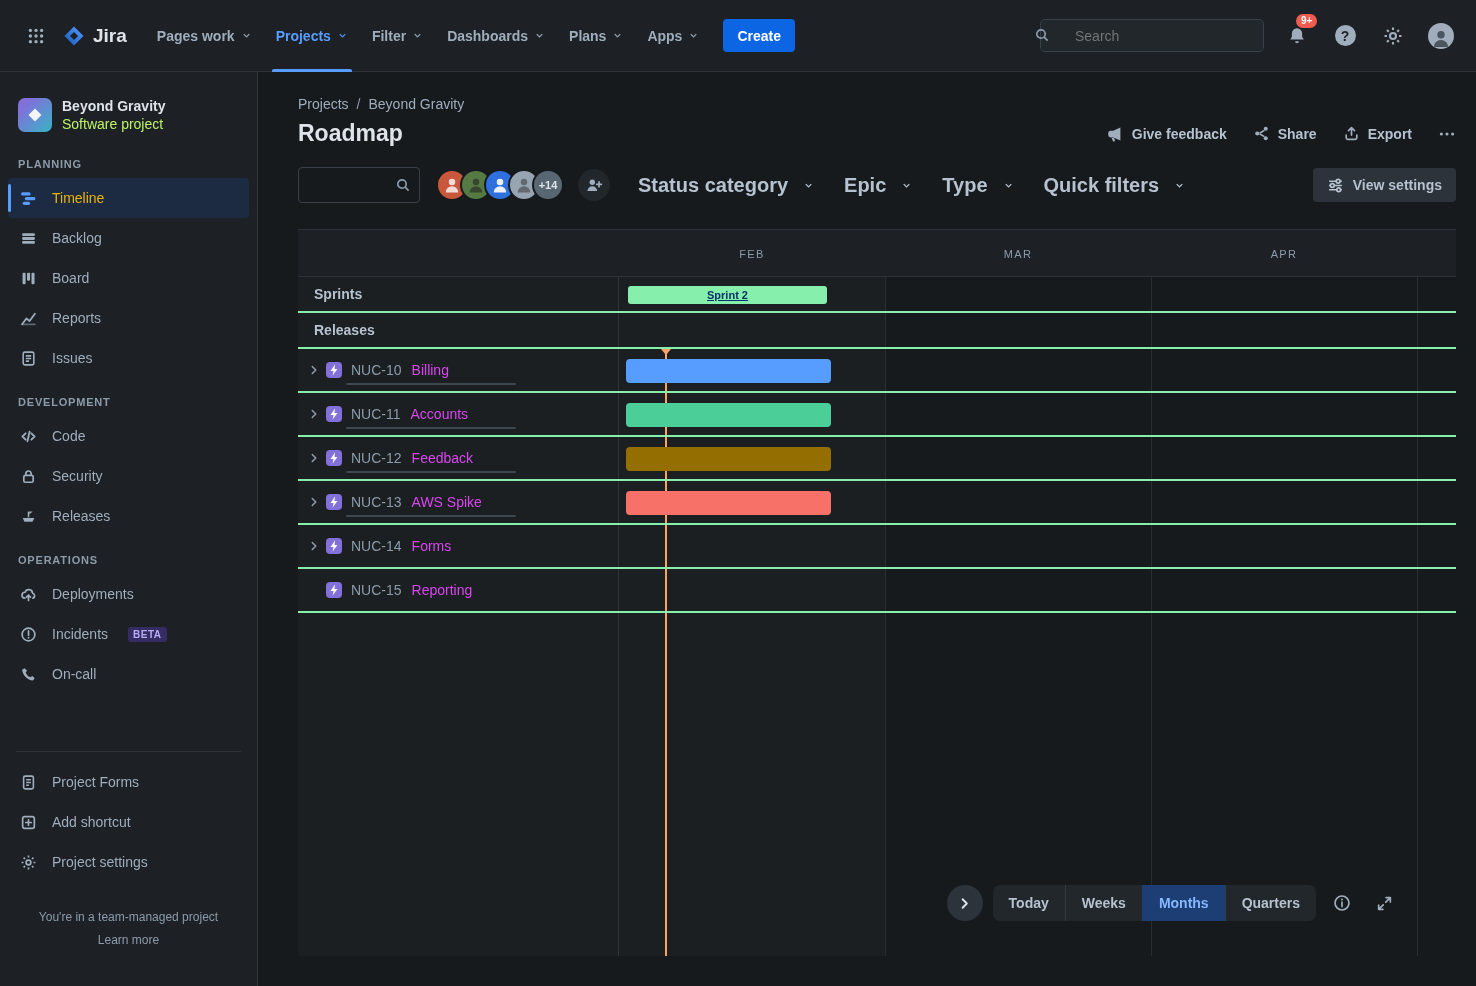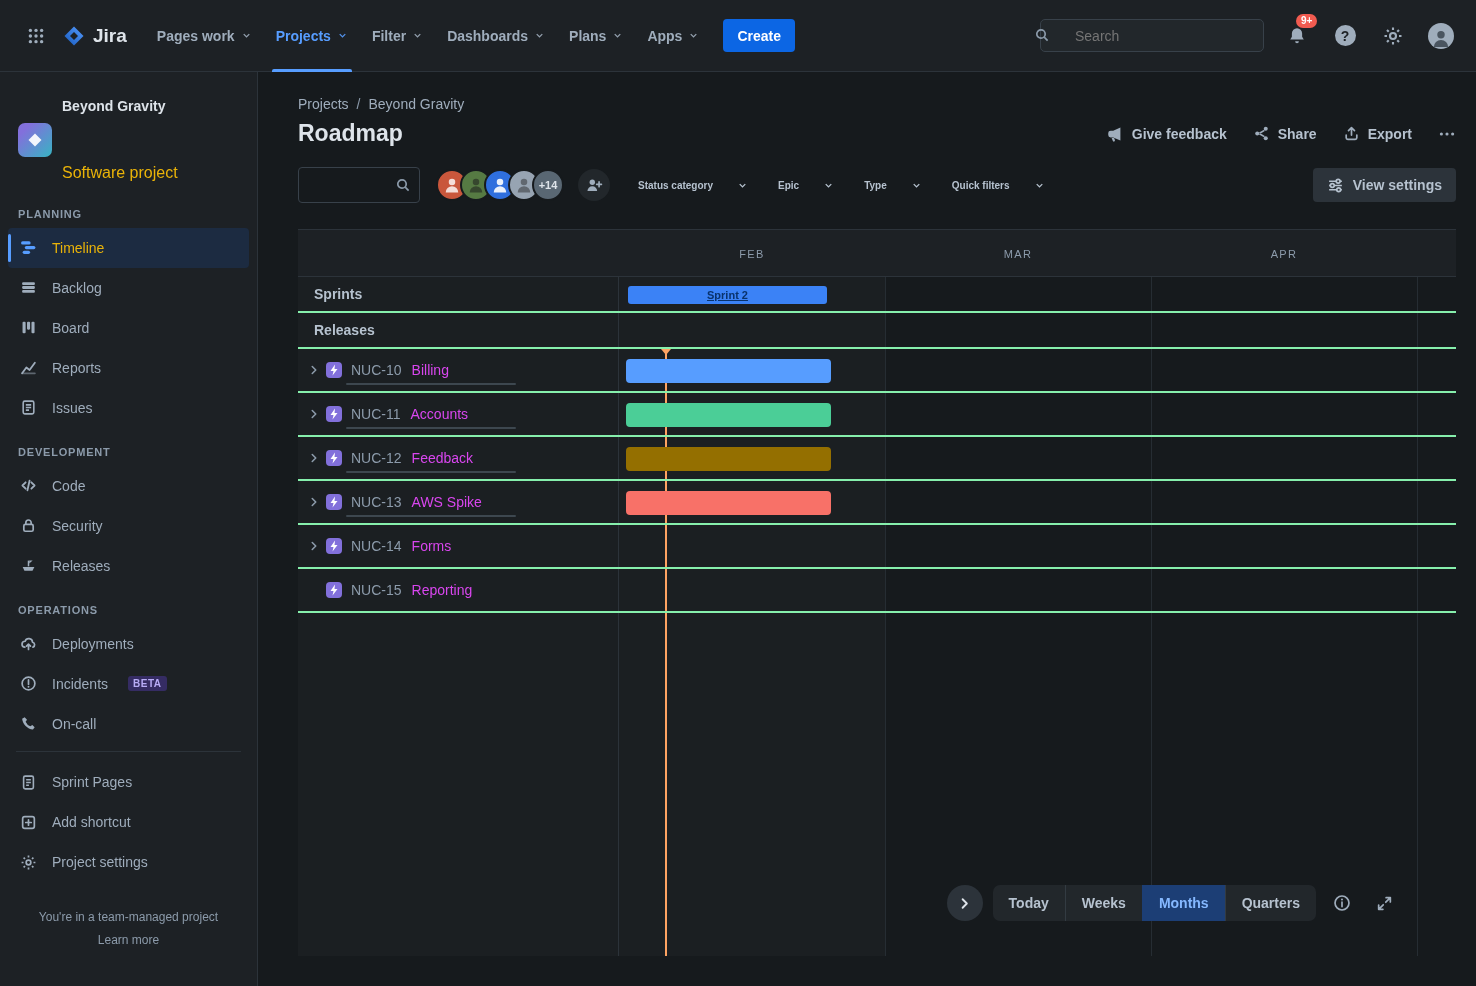--- a/index.html
+++ b/index.html
@@ -40,21 +40,21 @@
   .profile-av { width:26px; height:26px; border-radius:50%; background:#9fadbc; display:flex; align-items:flex-end; justify-content:center; overflow:hidden; }
 
   
   .sidebar {
     position:absolute; top:72px; left:0; bottom:0; width:258px;
     background:#1d2125; border-right:1px solid #2c333a; padding-top:22px; z-index:40;
   }
   .proj { display:flex; gap:10px; align-items:center; padding:4px 16px 16px 18px; }
   .proj-avatar { width:34px; height:34px; border-radius:7px; background:linear-gradient(135deg,#8270db 20%,#37b4c3 100%); display:flex; align-items:center; justify-content:center; flex:none; }
   .proj-name { font-size:14px; font-weight:700; color:#dee4ea; line-height:1.25; }
-  .proj-type { font-size:16px; color:#eab308;margin-top:48px; }
+  .proj-type { font-size:14px; color:#bef264; }
   .section-title { font-size:11px; font-weight:700; letter-spacing:.8px; color:#8c9bab; padding:18px 16px 8px 18px; }
   .side-item {
     height:40px; display:flex; align-items:center; gap:14px; margin:0 8px; padding:0 10px;
     color:#9fadbc; font-size:14px; border-radius:4px; position:relative; cursor:pointer;
   }
   .side-item .sicon { width:20px; display:flex; justify-content:center; color:#9fadbc; flex:none; }
   .side-item.active { background:#1c2b41; color:#eab308; }
   .side-item.active .sicon { color:#579dff; }
   .side-item.active::before { content:''; position:absolute; left:0; top:6px; bottom:6px; width:3px; border-radius:2px; background:#579dff; }
   .beta-badge { margin-left:6px; background:#352c63; color:#b8acf6; font-size:10px; font-weight:700; letter-spacing:.5px; padding:2px 5px; border-radius:3px; }
@@ -78,21 +78,21 @@
   .toolbar { display:flex; align-items:center; margin-top:20px; height:36px; }
   .tb-search { position:relative; width:122px; height:36px; flex:none; }
   .tb-search input { width:100%; height:100%; background:transparent; border:1px solid #38414a; border-radius:4px; color:#b6c2cf; padding:0 32px 0 10px; font-size:14px; outline:none; }
   .tb-search .mag { position:absolute; right:9px; top:10px; color:#8c9bab; }
   .av-stack { display:flex; align-items:center; margin-left:16px; }
   .av { width:32px; height:32px; border-radius:50%; border:2px solid #161a1d; margin-left:-8px; display:flex; align-items:center; justify-content:center; }
   .av:first-child { margin-left:0; }
   .av-more { width:32px; height:32px; border-radius:50%; border:2px solid #161a1d; margin-left:-8px; background:#596773; color:#dee4ea; font-size:11px; font-weight:700; display:flex; align-items:center; justify-content:center; }
   .add-person { margin-left:14px; color:#9fadbc; width:32px; height:32px; display:flex; align-items:center; justify-content:center; border-radius:50%; background:#22272b; }
   .tb-filters { display:flex; align-items:center; gap:30px; margin-left:28px; }
-  .filter-btn { display:flex; align-items:center; gap:24px; font-size:10px; font-weight:600; color:#b6c2cf; }
+  .filter-btn { display:flex; align-items:center; gap:15px; font-size:20px; font-weight:600; color:#b6c2cf; }
   .view-settings { margin-left:auto; height:34px; background:#2c333a; border-radius:4px; padding:0 14px; display:flex; align-items:center; gap:9px; font-size:14px; font-weight:600; color:#b6c2cf; }
 
   
   .chart { position:relative; margin-top:26px; height:727px; border-top:1px solid #2c333a; }
   .c-overlay-left { position:absolute; left:0; top:0; bottom:0; width:321px; background:rgba(255,255,255,.022); border-right:1px solid #2c333a; z-index:0; }
   .c-col-feb { position:absolute; left:321px; top:0; bottom:0; width:266px; background:rgba(255,255,255,.025); z-index:0; }
   .c-vline { position:absolute; top:0; bottom:0; width:1px; background:#262d33; z-index:0; }
   .c-header { position:relative; height:47px; background:#1d2125; border-bottom:1px solid #2c333a; z-index:1; }
   .month { position:absolute; top:0; height:47px; width:266px; display:flex; align-items:center; justify-content:center; font-size:11px; letter-spacing:1.3px; color:#8c9bab; }
   .c-rows { position:relative; z-index:2; }
@@ -375,21 +375,21 @@
 
   <div class="side-bottom">
     <div class="side-divider"></div>
     <div class="side-item">
       <span class="sicon">
         <svg width="17" height="17" viewBox="0 0 16 16" fill="none" stroke="currentColor" stroke-width="1.5">
             <rect x="3.4" y="2" width="9.2" height="12" rx="1.5"></rect>
             <path d="M5.8 5.4h4.4M5.8 8h4.4M5.8 10.6h2.6"></path>
           </svg>
       </span>
-      <span>Sprint Pages</span>
+      <span>Project Forms</span>
     </div>
     <div class="side-item">
       <span class="sicon">
         <svg width="17" height="17" viewBox="0 0 16 16" fill="none" stroke="currentColor" stroke-width="1.6" stroke-linecap="round">
             <rect x="2.5" y="2.5" width="11" height="11" rx="2"></rect>
             <path d="M8 5.4v5.2M5.4 8h5.2"></path>
           </svg>
       </span>
       <span>Add shortcut</span>
     </div>
@@ -570,21 +570,21 @@
 
     <div class="c-header">
       <div class="month" style="left:321px;">FEB</div>
       <div class="month" style="left:587px;">MAR</div>
       <div class="month" style="left:853px;">APR</div>
     </div>
 
     <div class="c-rows">
       <div class="t-row group">
         <span>Sprints</span>
-        <div class="sprint-bar" style="background: #3b82f6; text-decoration: underline;">
+        <div class="sprint-bar" style="background: #86efac; text-decoration: underline;">
           <span>Sprint 2</span>
         </div>
       </div>
       <div class="t-row group">
         <span>Releases</span>
       </div>
 
       <div class="t-row epic">
         <span class="chev-r">
             <svg width="14" height="14" viewBox="0 0 16 16" fill="none" stroke="currentColor" stroke-width="1.8" stroke-linecap="round" stroke-linejoin="round">

